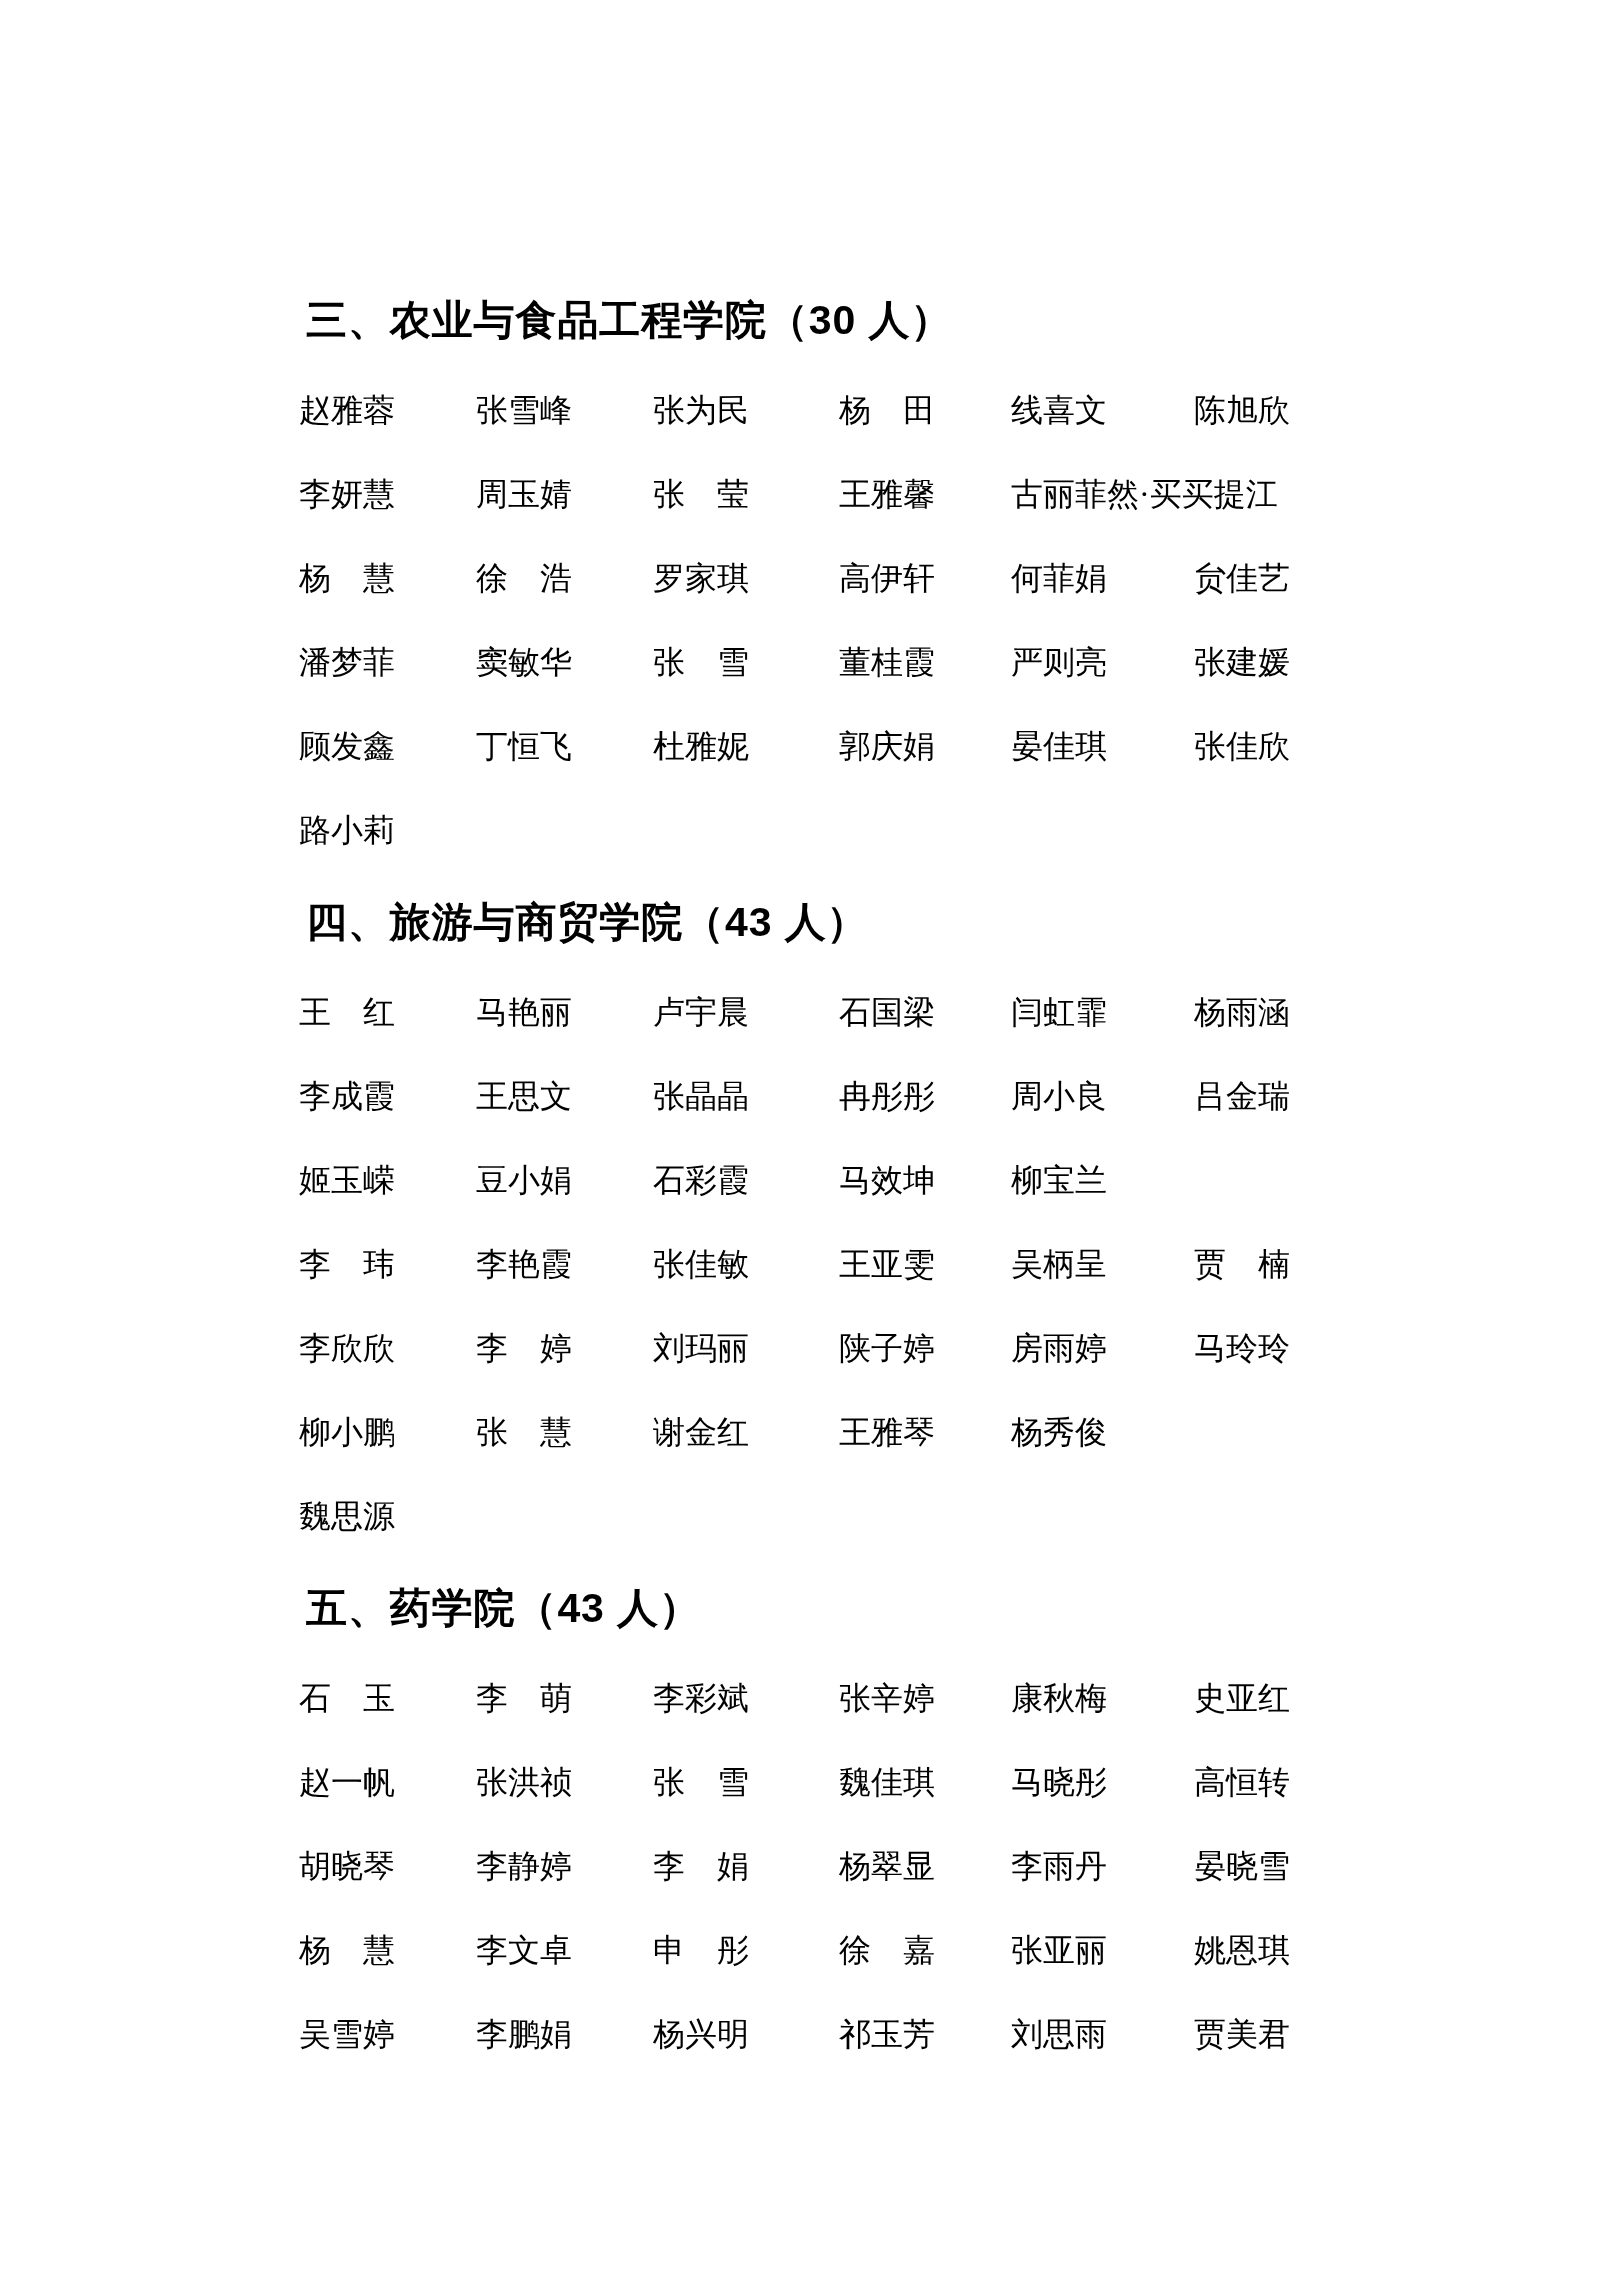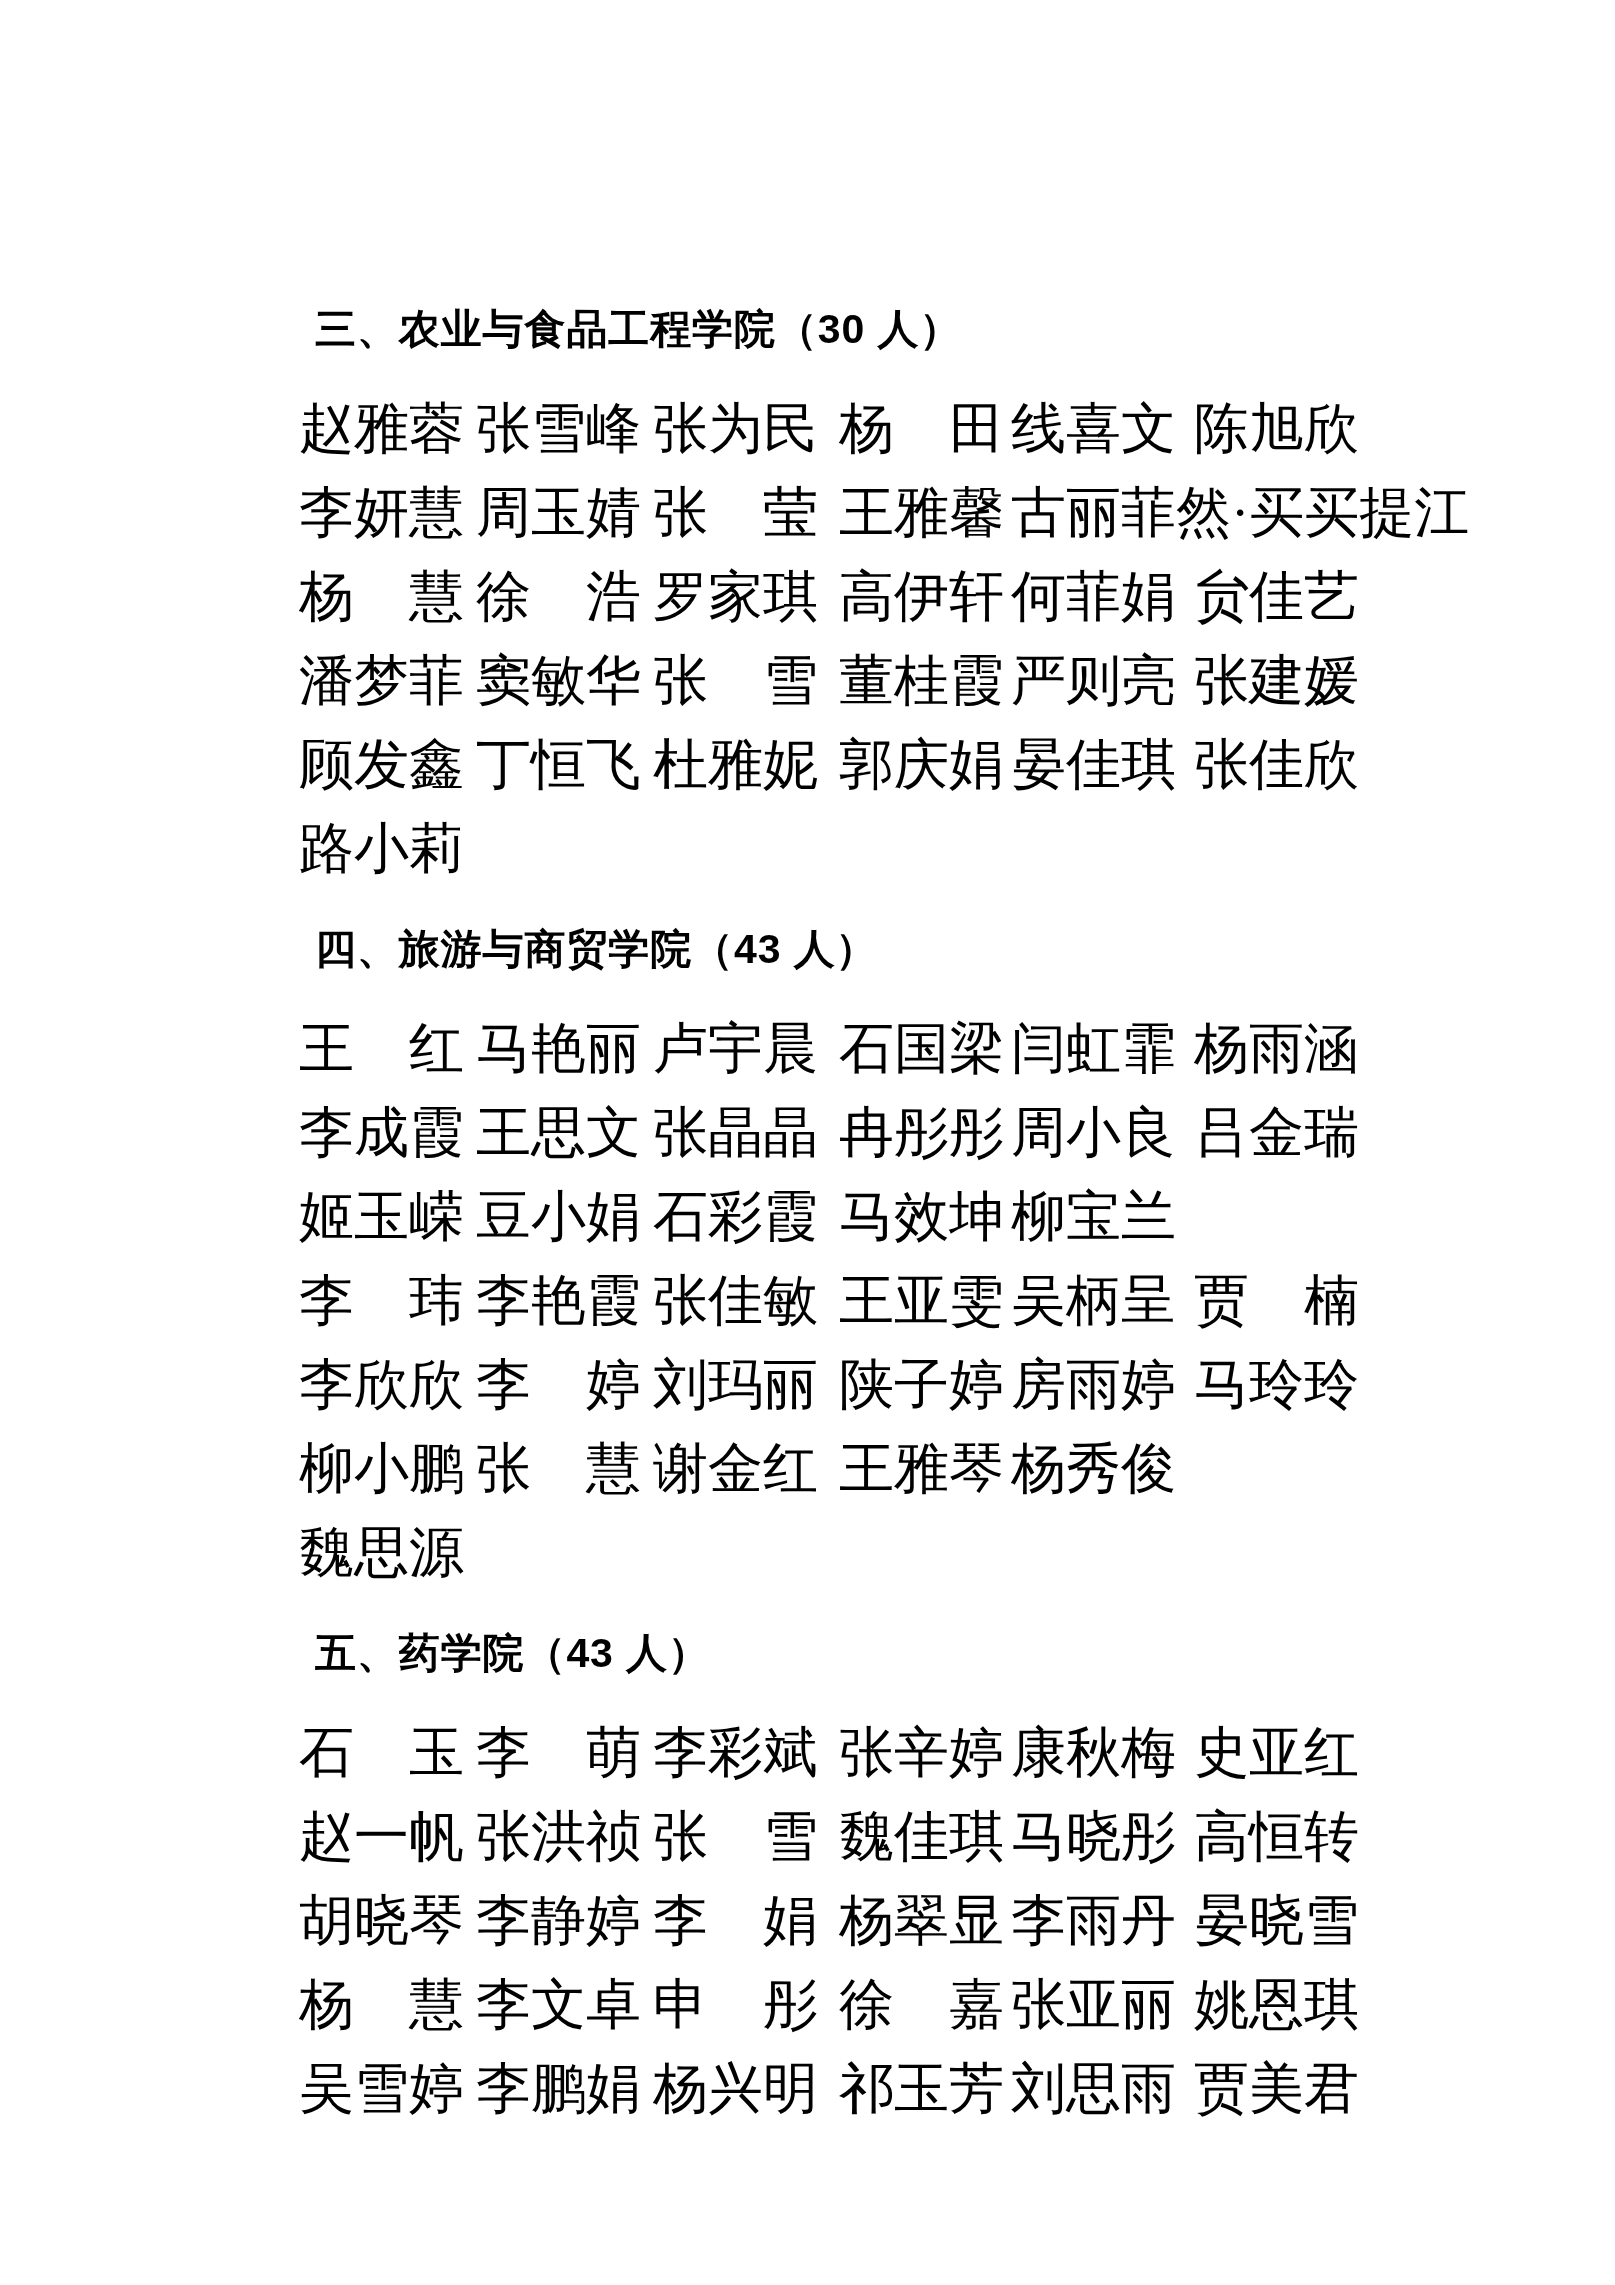--- a/index.html
+++ b/index.html
@@ -17,36 +17,36 @@
     color: #000000;
   }
   .content {
     position: absolute;
     left: 299px;
     top: 271px;
     width: 1230px;
   }
   section { display: block; }
   .section-title {
-    margin: 16px;
+    margin: 7px;
     height: 84px;
     display: flex;
     align-items: center;
     font-family: "Liberation Sans", sans-serif;
     font-weight: 700;
     font-size: 41px;
     letter-spacing: 0.9px;
     white-space: nowrap;
   }
   .name-row {
     display: grid;
     grid-template-columns: 177px 177px 186px 172px 183px auto;
     height: 84px;
     align-items: center;
-    font-size: 55px;
+    font-size: 32px;
     font-weight: 400;
     white-space: nowrap;
   }
   .name-cell {
     display: inline-block;
     white-space: nowrap;
   }
 </style>
 </head>
 <body>

